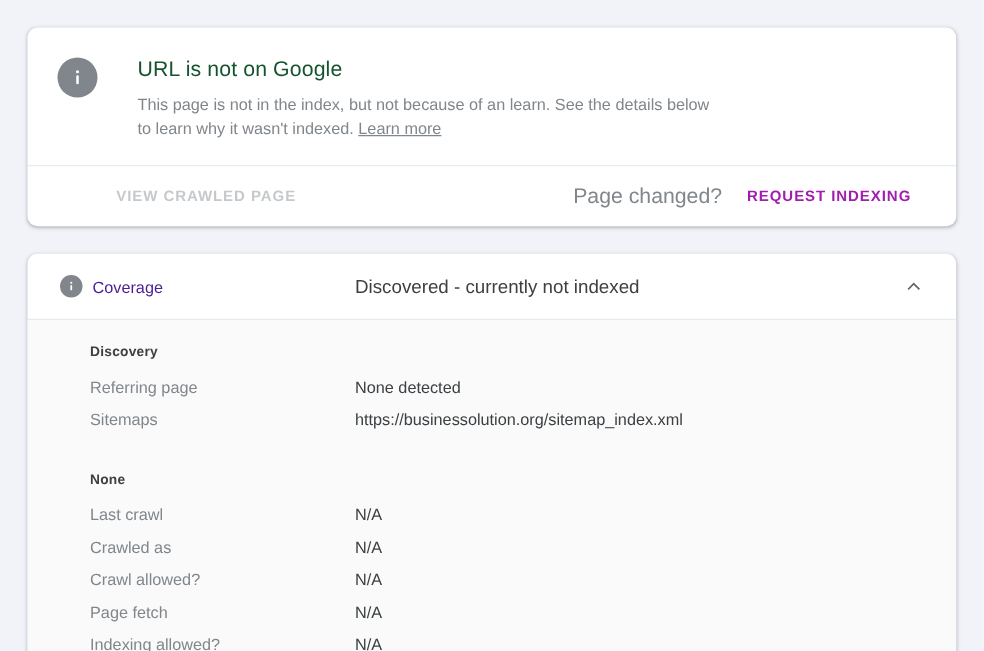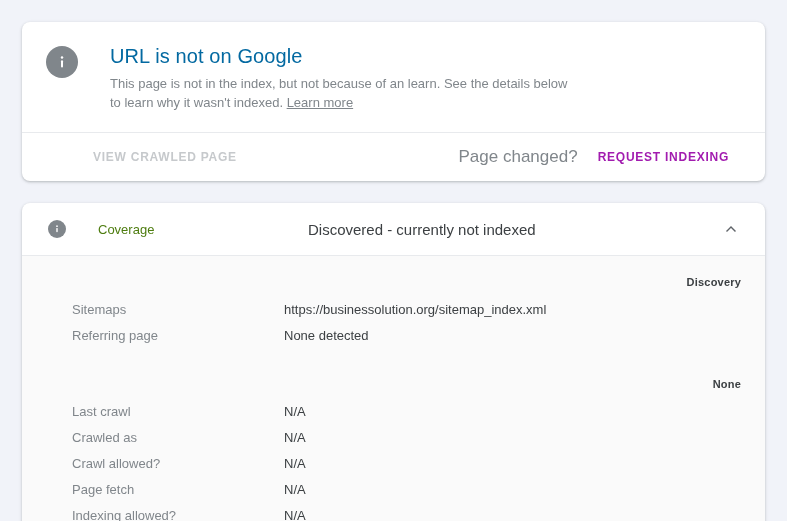--- a/index.html
+++ b/index.html
@@ -52,23 +52,23 @@
     display: flex;
     align-items: center;
     justify-content: center;
     margin-top: 2px;
   }
   .info-icon-lg svg { display: block; }
 
   .status-text { margin-left: 32px; padding-top: 1px; }
 
   .status-title {
-    font-size: 20px;
+    font-size: 17px;
     font-weight: 500;
-    color: #0369a1;
+    color: #14532d;
     letter-spacing: 0.1px;
     line-height: 22px;
     margin: 0 0 7px 0;
   }
 
   .status-desc {
     font-size: 13px;
     line-height: 19px;
     color: #80868b;
     margin: 0;
@@ -133,22 +133,22 @@
     border-radius: 50%;
     background: #80868b;
     display: flex;
     align-items: center;
     justify-content: center;
   }
   .info-icon-sm svg { display: block; }
 
   .coverage-title {
     font-size: 13px;
-    color: #4d7c0f;
-    margin-left: 32px;
+    color: #4c1d95;
+    margin-left: 8px;
     width: 210px;
     flex: 0 0 auto;
   }
   .coverage-status {
     font-size: 15px;
     color: #3c4043;
     flex: 1 1 auto;
   }
   .chevron {
     flex: 0 0 auto;
@@ -163,21 +163,20 @@
     background: #fafafa;
     padding: 20px 24px 26px 50px;
   }
 
   .group-heading {
     font-size: 11px;
     font-weight: bold;
     color: #3c4043;
     letter-spacing: 0.2px;
     margin: 0 0 14px 0;
-    text-align: right;
   }
   .group-heading.second { margin-top: 24px; }
 
   .detail-row {
     display: flex;
     align-items: baseline;
     height: 26px;
   }
   .detail-label {
     width: 212px;
@@ -252,27 +251,27 @@
 
     </div>
 
     <div class="divider"></div>
 
     <div class="coverage-details">
 
       <h2 class="group-heading">Discovery</h2>
 
       <div class="detail-row">
+        <span class="detail-label">Referring page</span>
+        <span class="detail-value">None detected</span>
+      </div>
+      <div class="detail-row">
         <span class="detail-label">Sitemaps</span>
         <span class="detail-value">https://businessolution.org/sitemap_index.xml</span>
       </div>
-      <div class="detail-row">
-        <span class="detail-label">Referring page</span>
-        <span class="detail-value">None detected</span>
-      </div>
 
       <h2 class="group-heading second">None</h2>
 
       <div class="detail-row">
         <span class="detail-label">Last crawl</span>
         <span class="detail-value">N/A</span>
       </div>
       <div class="detail-row">
         <span class="detail-label">Crawled as</span>
         <span class="detail-value">N/A</span>

